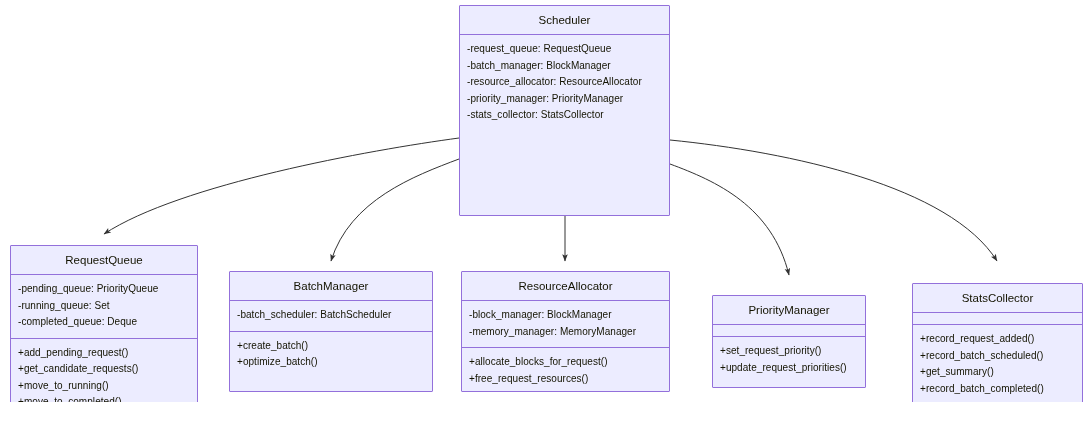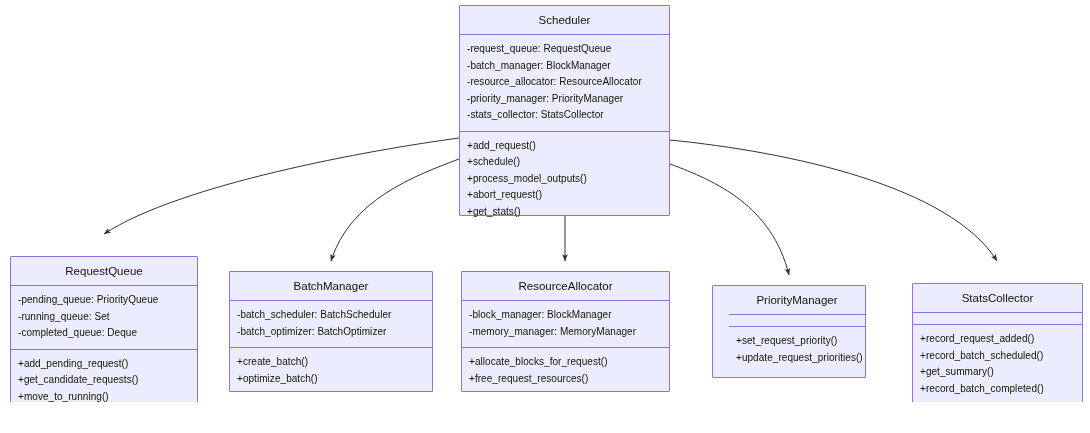--- a/index.html
+++ b/index.html
@@ -80,69 +80,61 @@
 
   <div class="cls" style="left:459px; top:5px; width:211px; height:211px;">
     <div class="cls-title">Scheduler</div>
     <div class="sect">
       <div class="member">-request_queue: RequestQueue</div>
       <div class="member">-batch_manager: BlockManager</div>
       <div class="member">-resource_allocator: ResourceAllocator</div>
       <div class="member">-priority_manager: PriorityManager</div>
       <div class="member">-stats_collector: StatsCollector</div>
     </div>
-    <div class="sect">
-      <div class="member">+add_request()</div>
-      <div class="member">+schedule()</div>
-      <div class="member">+process_model_outputs()</div>
-      <div class="member">+abort_request()</div>
-      <div class="member">+get_stats()</div>
-    </div>
   </div>
 
-  <div class="cls" style="left:10px; top:256px; width:188px; height:178px;">
+  <div class="cls" style="left:10px; top:245px; width:188px; height:178px;">
     <div class="cls-title">RequestQueue</div>
     <div class="sect">
       <div class="member">-pending_queue: PriorityQueue</div>
       <div class="member">-running_queue: Set</div>
       <div class="member">-completed_queue: Deque</div>
     </div>
     <div class="sect">
       <div class="member">+add_pending_request()</div>
       <div class="member">+get_candidate_requests()</div>
       <div class="member">+move_to_running()</div>
       <div class="member">+move_to_completed()</div>
     </div>
   </div>
 
   <div class="cls" style="left:229px; top:271px; width:204px; height:121px;">
     <div class="cls-title">BatchManager</div>
     <div class="sect">
       <div class="member">-batch_scheduler: BatchScheduler</div>
-      <div class="member">-batch_optimizer: BatchOptimizer</div>
     </div>
     <div class="sect">
       <div class="member">+create_batch()</div>
       <div class="member">+optimize_batch()</div>
     </div>
   </div>
 
   <div class="cls" style="left:461px; top:271px; width:209px; height:121px;">
     <div class="cls-title">ResourceAllocator</div>
     <div class="sect">
       <div class="member">-block_manager: BlockManager</div>
       <div class="member">-memory_manager: MemoryManager</div>
     </div>
     <div class="sect">
       <div class="member">+allocate_blocks_for_request()</div>
       <div class="member">+free_request_resources()</div>
     </div>
   </div>
 
-  <div class="cls" style="left:712px; top:285px; width:154px; height:93px;padding-left:16px;">
+  <div class="cls" style="left:712px; top:295px; width:154px; height:93px;">
     <div class="cls-title">PriorityManager</div>
     <div class="sect empty"></div>
     <div class="sect">
       <div class="member">+set_request_priority()</div>
       <div class="member">+update_request_priorities()</div>
     </div>
   </div>
 
   <div class="cls" style="left:912px; top:271px; width:171px; height:127px;margin-top:12px;">
     <div class="cls-title">StatsCollector</div>

